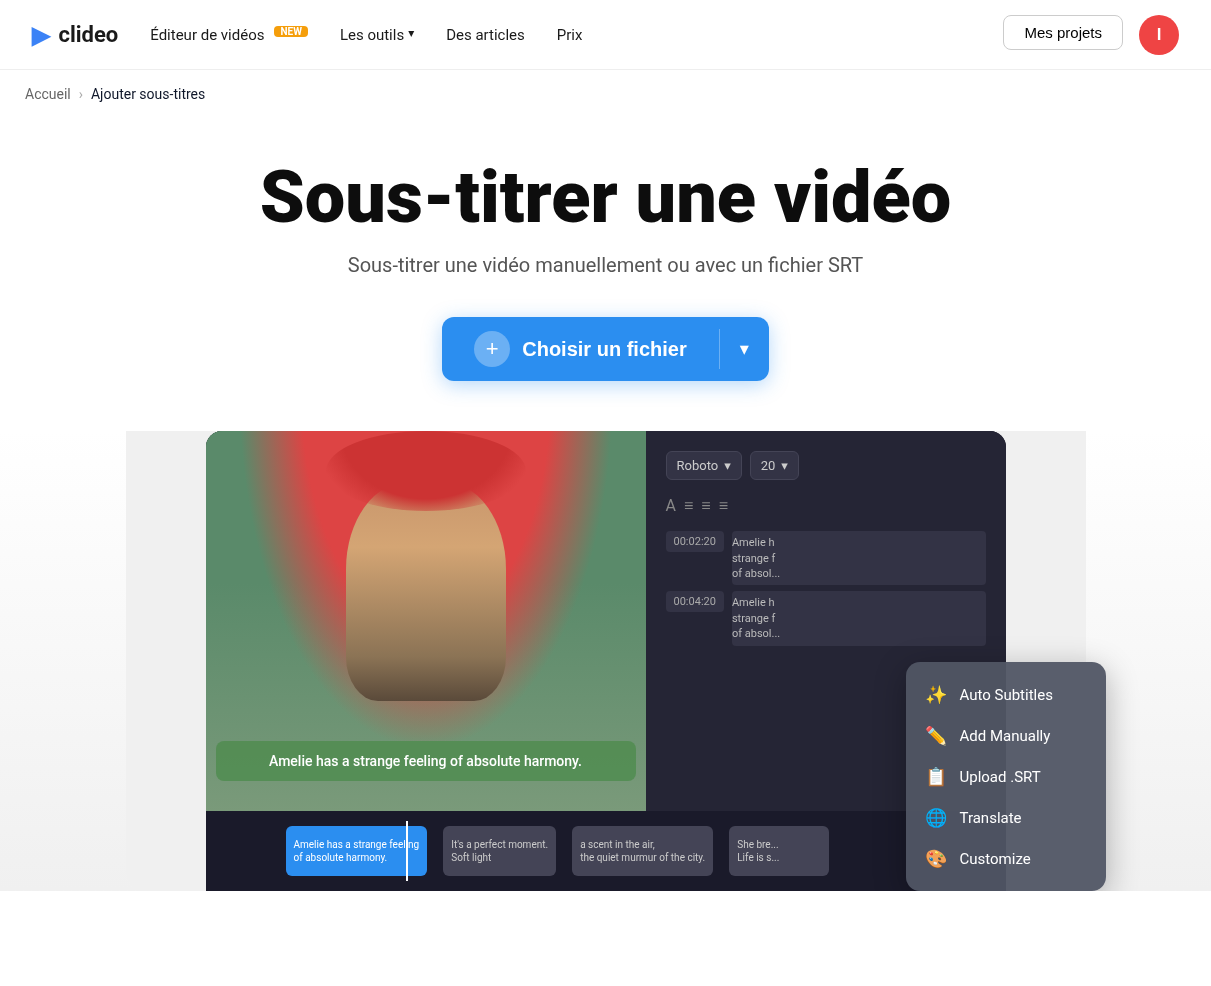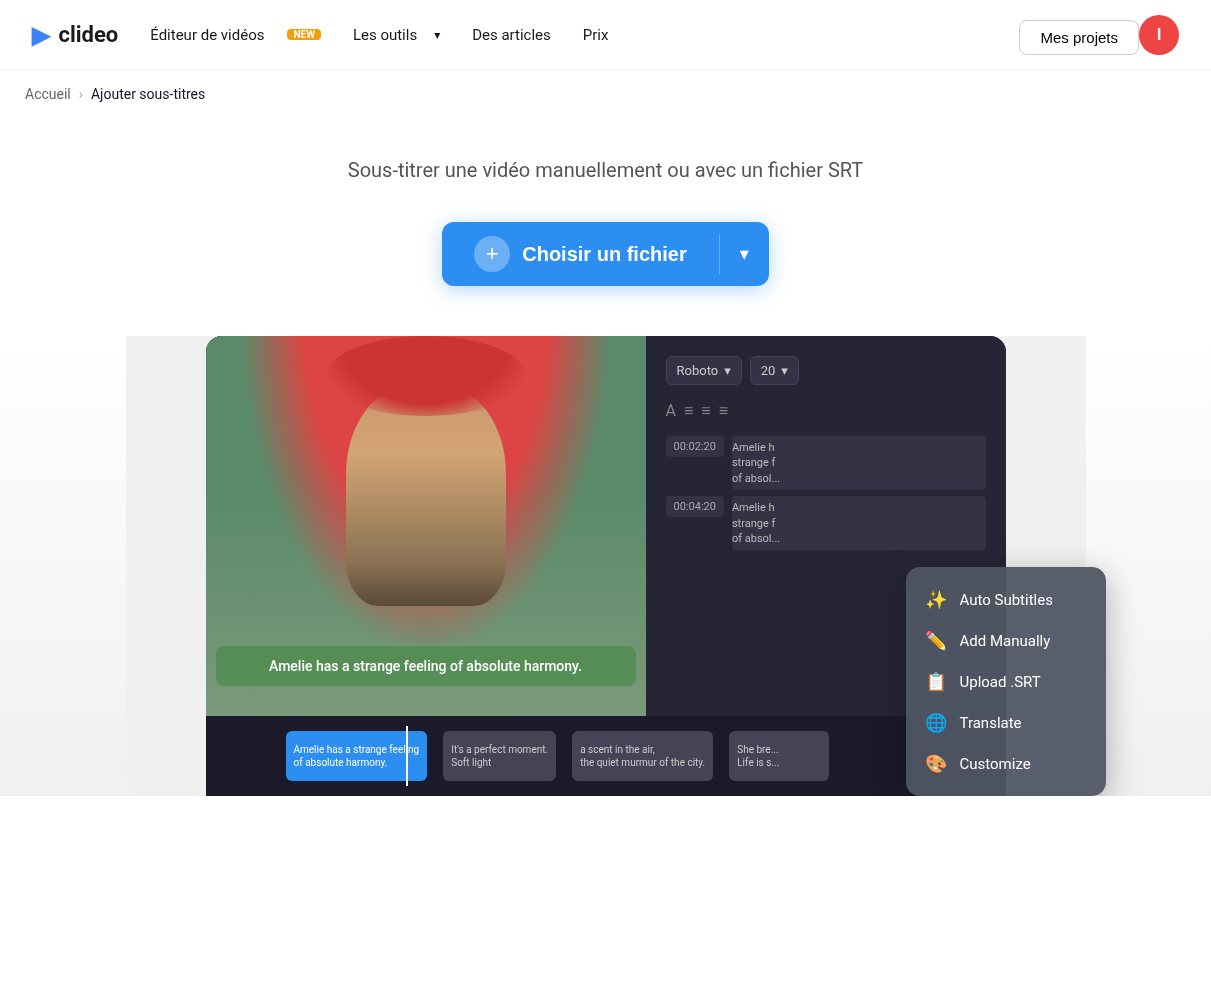--- a/index.html
+++ b/index.html
@@ -6,23 +6,23 @@
     body { font-family: -apple-system, BlinkMacSystemFont, 'Segoe UI', Roboto, sans-serif; background: #fff; color: #1a1a1a; }
 
     
     nav {
       display: flex; align-items: center; justify-content: space-between;
       padding: 0 32px; height: 70px; border-bottom: 1px solid #eee;
     }
     .nav-left { display: flex; align-items: center; gap: 32px; }
     .logo { display: flex; align-items: center; gap: 8px; font-weight: 700; font-size: 22px; color: #1a1a1a; }
     .logo-icon { color: #3b82f6; font-size: 24px; }
-    .nav-link { font-size: 15px; color: #1a1a1a; text-decoration: none; cursor: pointer; display: flex; align-items: center; gap: 17px; }
+    .nav-link { font-size: 15px; color: #1a1a1a; text-decoration: none; cursor: pointer; display: flex; align-items: flex-start; gap: 4px; }
     .new-badge { background: #f59e0b; color: #fff; font-size: 10px; font-weight: 700; padding: 0 6px; border-radius: 4px; margin-left: 6px; }
-    .nav-right { display: flex; align-items: flex-end; }
+    .nav-right { display: flex; align-items: flex-start; gap: 16px; }
     .btn-mes-projets { background: #fff; border: 1.5px solid #ccc; border-radius: 8px; padding: 8px 20px; font-size: 15px; cursor: pointer; font-weight: 500; }
     .avatar { width: 40px; height: 40px; background: #ef4444; border-radius: 50%; display: flex; align-items: center; justify-content: center; color: #fff; font-weight: 700; font-size: 16px; }
 
     
     .breadcrumb { display: flex; align-items: flex-end; gap: 8px; padding: 16px 25px; font-size: 14px; color: #666; }
     .breadcrumb-sep { color: #aaa; }
     .breadcrumb-current { color: #0f172a; }
 
     
     .hero { text-align: center; padding: 40px 20px 0; }
@@ -178,20 +178,21 @@
   </div>
 </nav>
 
 <div class="breadcrumb">
   <span>Accueil</span>
   <span class="breadcrumb-sep">›</span>
   <span class="breadcrumb-current">Ajouter sous-titres</span>
 </div>
 
 <div class="hero">
+  <h1>Sous-titrer une vidéo</h1>
   <p>Sous-titrer une vidéo manuellement ou avec un fichier SRT</p>
 
   <div class="upload-btn-wrap">
     <button class="upload-btn">
       <div class="upload-btn-main">
         <div class="upload-btn-plus">+</div>
         <span>Choisir un fichier</span>
       </div>
       <div class="upload-btn-divider"></div>
       <div class="upload-btn-arrow">▾</div>

